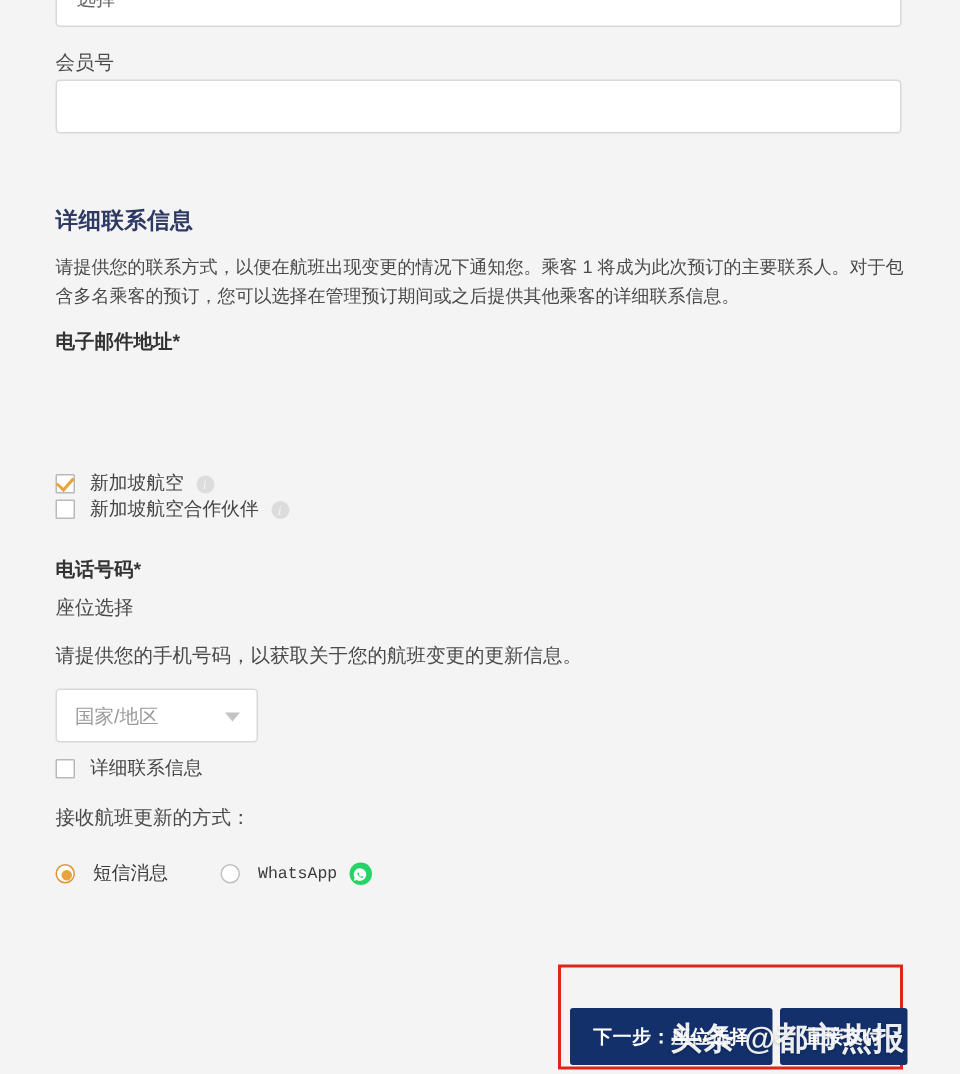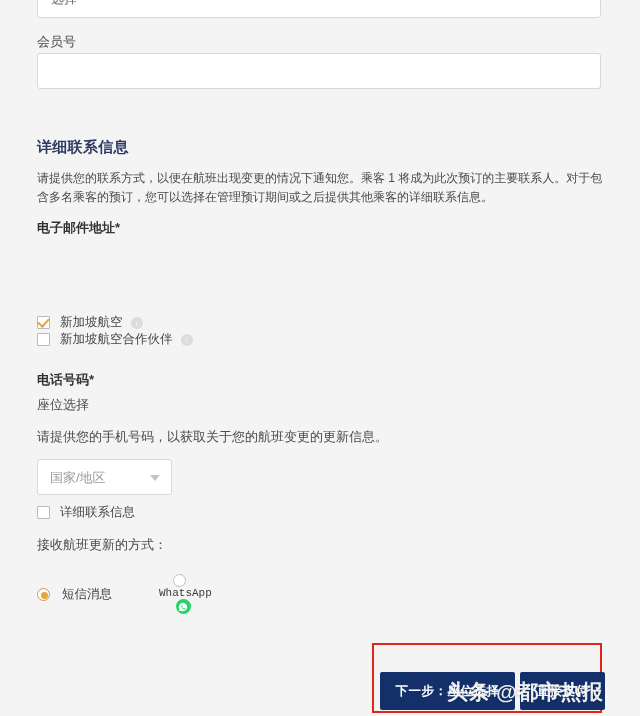--- a/index.html
+++ b/index.html
@@ -299,21 +299,21 @@
     <span class="chk-label">详细联系信息</span>
   </div>
 
   <div class="label" style="left:37px; top:536px;">接收航班更新的方式：</div>
 
   <div class="radio-group" style="left:37px; top:574px;">
     <div class="radio-item">
       <span class="radio selected"></span>
       <span class="radio-label">短信消息</span>
     </div>
-    <div class="radio-item" style="margin-left:35px;flex-direction:column;">
+    <div class="radio-item" style="margin-left:35px;">
       <span class="radio"></span>
       <span class="radio-label radio-label-mono">WhatsApp</span>
       <span class="wa-icon">
         <svg width="10" height="10" viewBox="0 0 24 24" fill="#ffffff">
           <path d="M12 2a10 10 0 0 0-8.6 15.1L2 22l5-1.3A10 10 0 1 0 12 2zm5.3 14.1c-.2.6-1.3 1.2-1.8 1.2-.5.1-1 .1-1.7-.1a11 11 0 0 1-4.6-3.6c-.9-1.2-1.5-2.6-1.5-3.2 0-.6.4-1.2.7-1.5.2-.2.4-.3.6-.3h.5c.2 0 .4 0 .5.4l.8 1.8c0 .2 0 .3-.1.5l-.4.5c-.1.1-.3.3-.1.6.2.3.7 1.1 1.4 1.8a6 6 0 0 0 2 1.3c.3.1.4.1.6-.1l.7-.9c.2-.2.3-.2.6-.1l1.7.8c.2.1.4.2.4.3v.6z"></path>
         </svg>
       </span>
     </div>
   </div>
 

